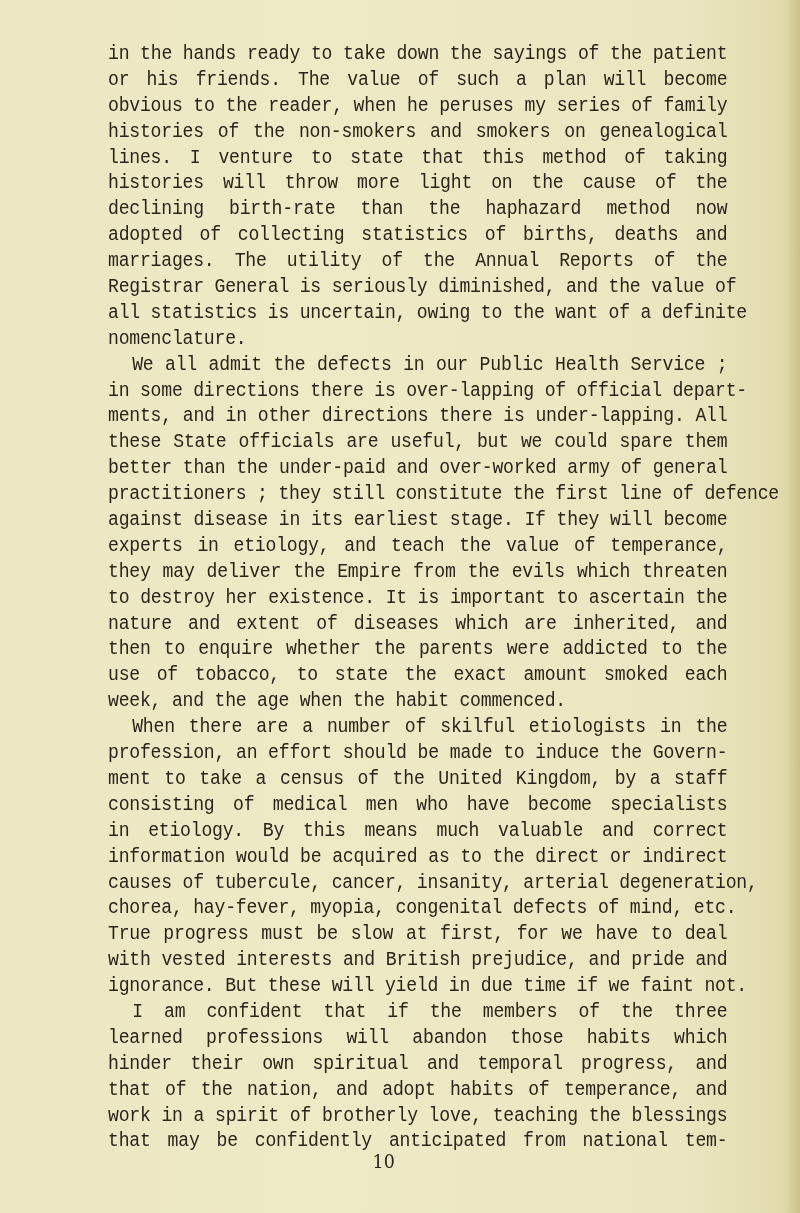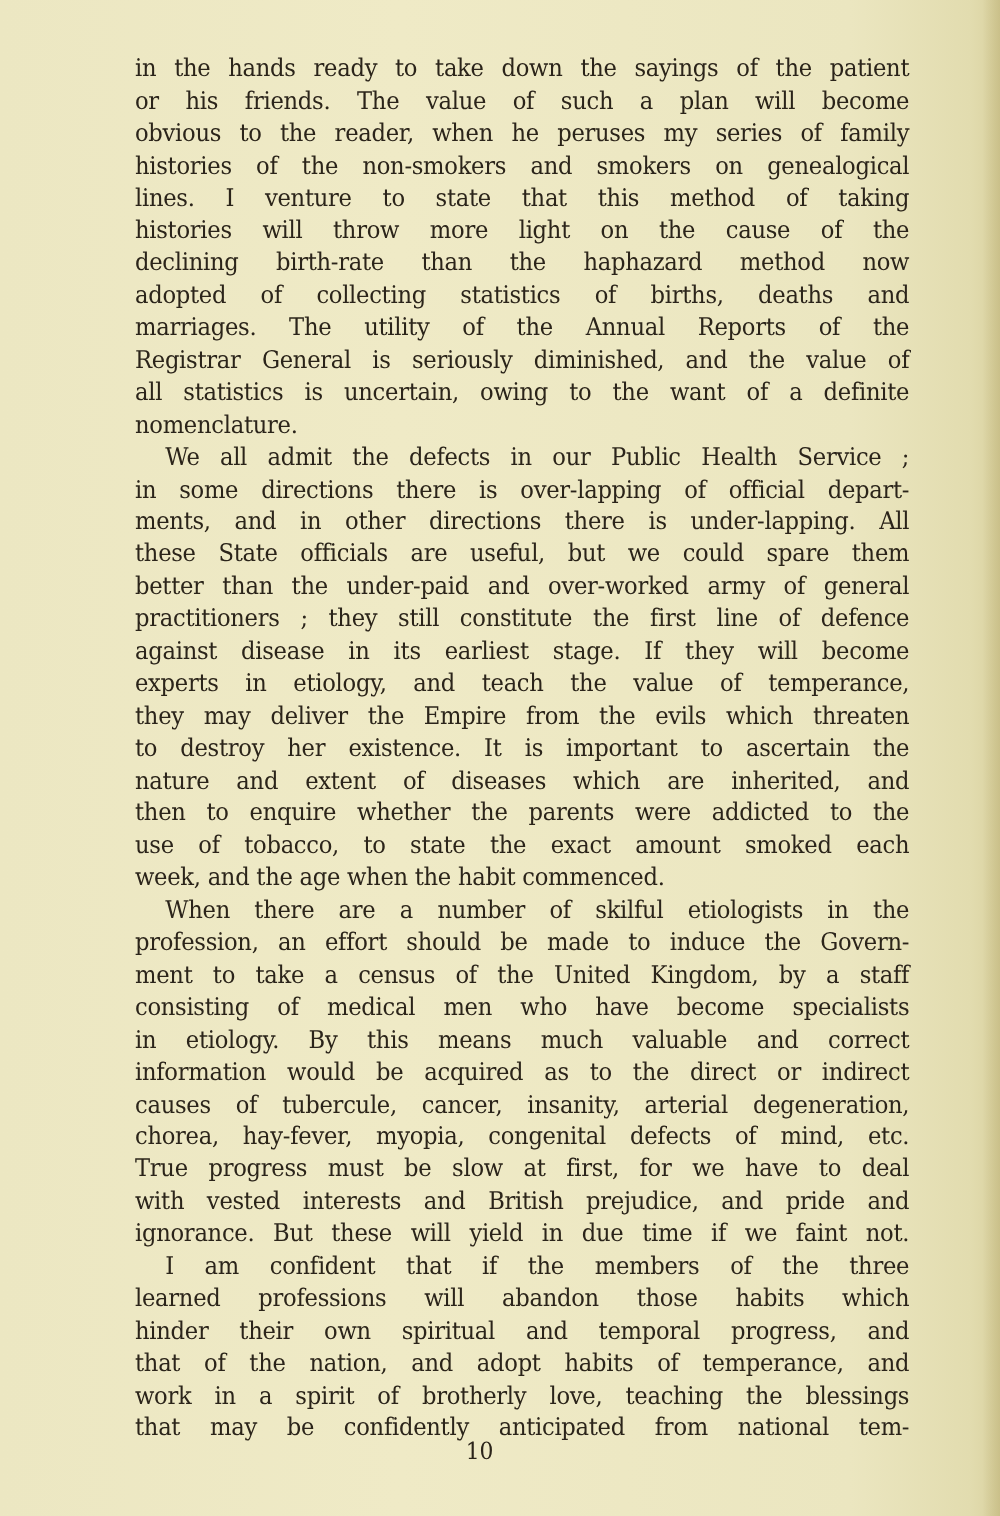--- a/index.html
+++ b/index.html
@@ -18,20 +18,21 @@
     .page {
       position: absolute;
       left: 0; top: 0;
       width: 800px; height: 1213px;
     }
     .text-block {
       position: absolute;
       left: 108px;
       top: 42px;
       width: 620px;
+      font-family: Liberation Mono, monospace;
     }
     .line {
       display: block;
       height: 25.9px;
       line-height: 25.9px;
       font-size: 19.5px;
       white-space: nowrap;
       text-align: justify;
       text-align-last: justify;
       letter-spacing: -0.25px;

